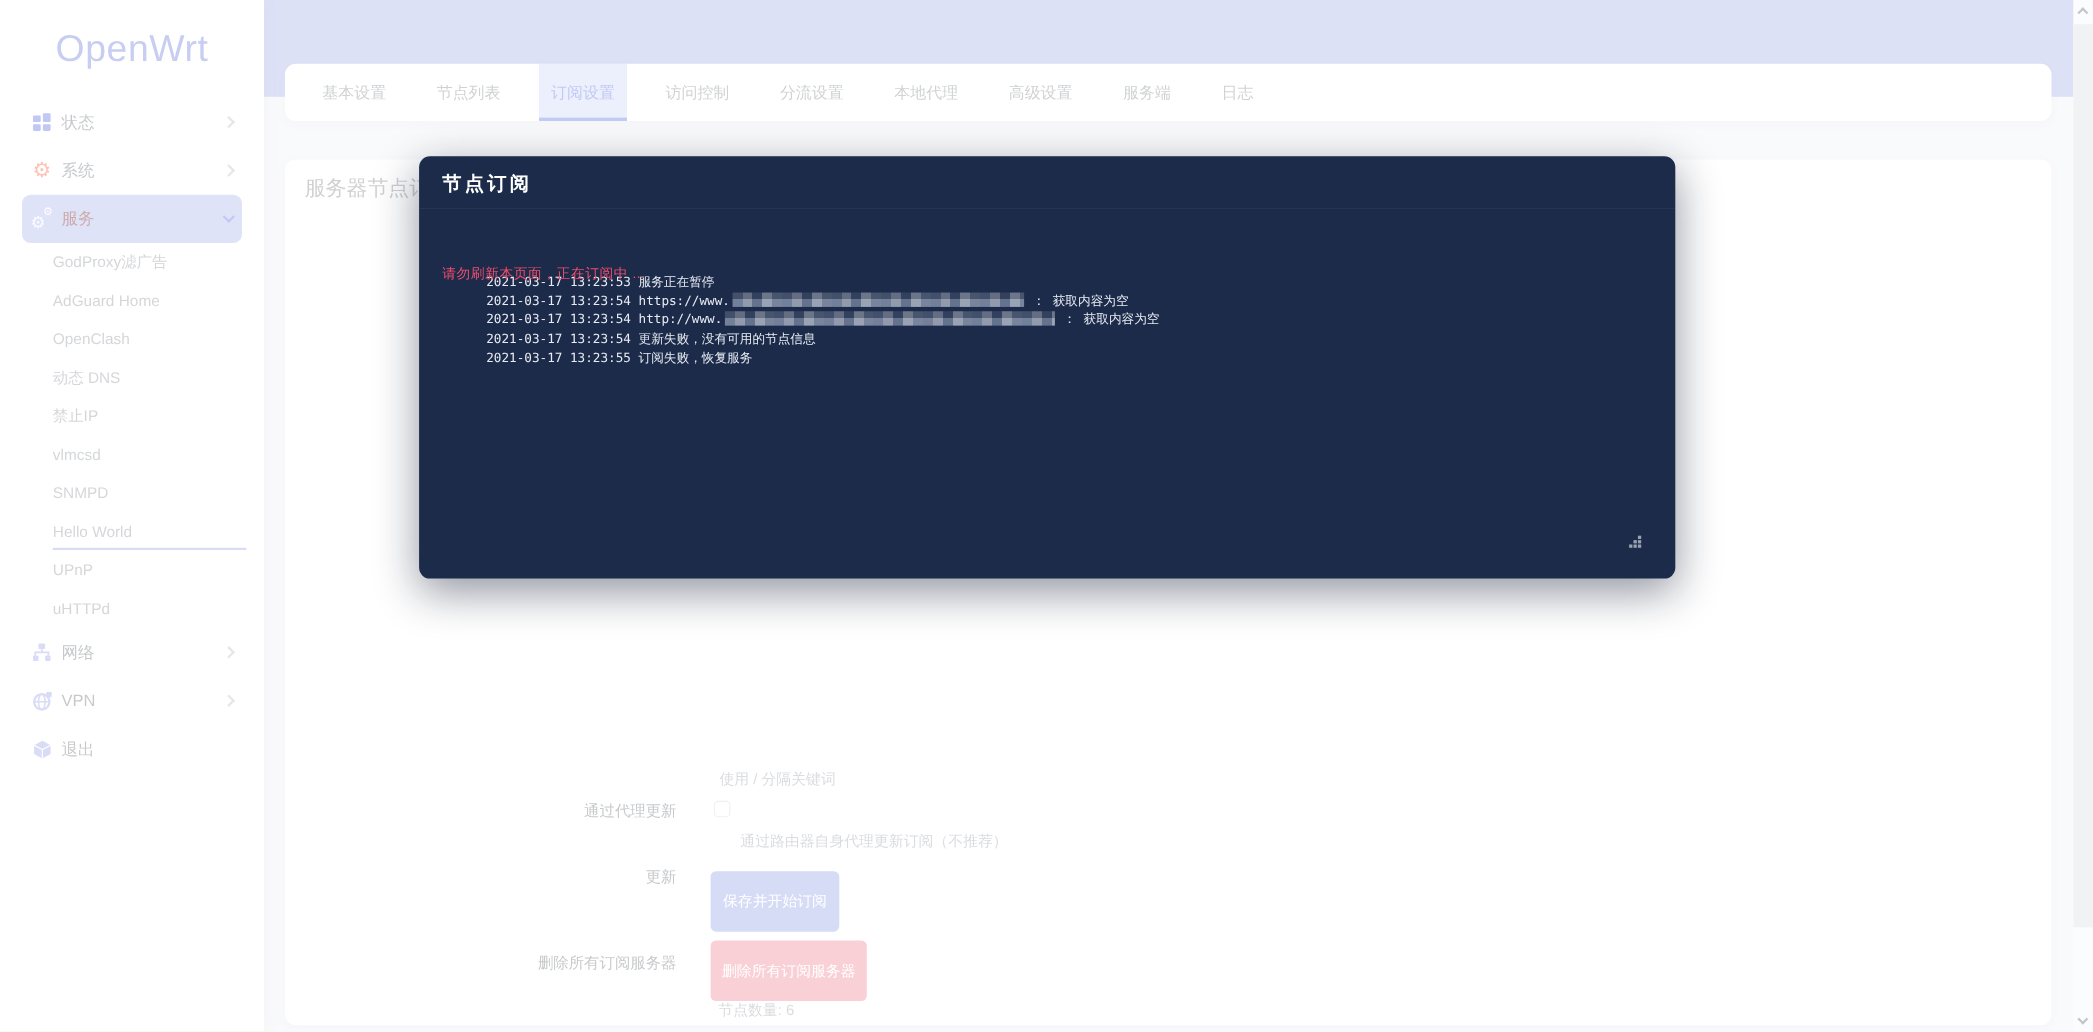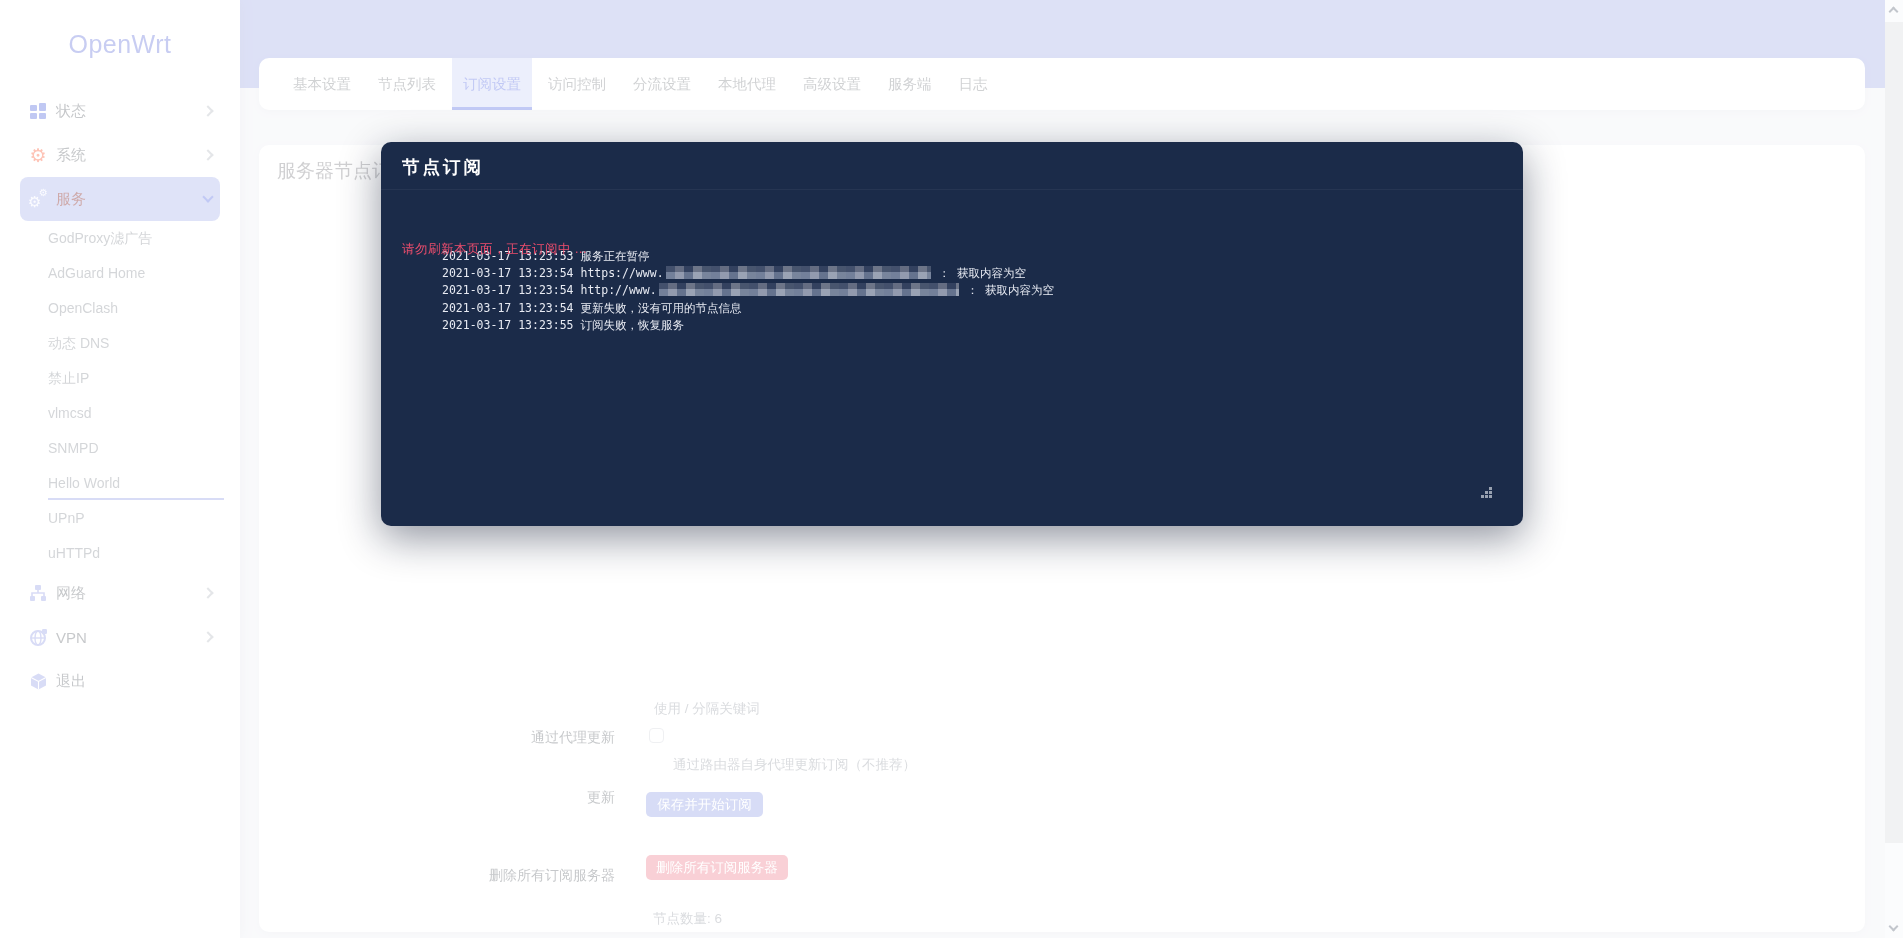--- a/index.html
+++ b/index.html
@@ -7,55 +7,55 @@
     font-family:"Liberation Sans","DejaVu Sans",sans-serif; background:#fff; }
   .page { position:relative; width:1903px; height:938px; background:#f0f1f5; overflow:hidden; }
 
   
   .band { position:absolute; left:240px; top:0; width:1645px; height:88px; background:#a6b0e8; }
 
   
   .sidebar { position:absolute; left:0; top:0; width:240px; height:938px; background:#fff;
     z-index:5; box-shadow:0 0 14px rgba(60,70,120,.10); }
   .logo { height:88px; display:flex; align-items:center; justify-content:center;
-    font-size:25px; color:#6e7cdd; letter-spacing:.5px; }
+    font-size:34px; color:#6e7cdd; letter-spacing:.5px; }
   .menu { padding-top:1px; }
   .menu-item { margin:0 20px; padding:0 8px; height:44px; border-radius:8px;
     display:flex; align-items:center; cursor:pointer; }
   .menu-item .micon { width:20px; height:20px; display:flex; align-items:center; justify-content:center; flex:0 0 20px; }
   .menu-item .mlabel { margin-left:8px; font-size:15px; color:#6b7076; }
   .menu-item .chev { margin-left:auto; width:8px; height:8px; border-right:2px solid #b9bdc4;
     border-bottom:2px solid #b9bdc4; transform:rotate(-45deg); }
   .menu-item.active { background:#abb6ed; }
   .menu-item.active .mlabel { color:#7f1d1d; }
   .menu-item.active .chev { transform:rotate(45deg); border-color:#5e72e4; margin-top:-4px; }
   .submenu { list-style:none; }
   .submenu li { position:relative; height:35px; line-height:35px; padding-left:48px;
     font-size:14px; color:#8f949b; cursor:pointer; }
   .submenu li.active::after { content:""; position:absolute; left:48px; right:16px; bottom:1px;
     height:2px; background:#9aa4e8; }
   .gear-glyph { font-family:"DejaVu Sans",sans-serif; }
 
   
   .tab-card { position:absolute; left:259px; top:58px; width:1606px; height:52px; background:#fff;
     border-radius:10px; z-index:3; box-shadow:0 2px 8px rgba(50,50,93,.06);
-    display:flex; align-items:stretch; padding-left:23px; gap:5px; }
+    display:flex; align-items:stretch; padding-left:23px; gap:24px; }
   .tab { display:flex; align-items:center; padding:0 11px; font-size:14.5px; color:#84888d;
     position:relative; cursor:pointer; white-space:nowrap; }
   .tab.active { color:#5e72e4; background:rgba(94,114,228,.30); }
   .tab.active::after { content:""; position:absolute; left:0; right:0; bottom:0; height:3px; background:#5e72e4; }
 
   .form-card { position:absolute; left:259px; top:145px; width:1606px; height:787px; background:#fff;
     border-radius:10px; z-index:2; box-shadow:0 2px 8px rgba(50,50,93,.05); }
   .page-title { position:absolute; left:18px; top:13px; font-size:19px; color:#85858a; font-weight:400; }
   .f-label { position:absolute; left:0; width:356px; text-align:right; font-size:14px; color:#6b7076; }
   .f-hint { position:absolute; font-size:13.5px; color:#9ea3ab; }
   .checkbox { position:absolute; left:390px; top:583px; width:15px; height:15px; background:#fff;
     border:1px solid #d5d8dd; border-radius:4px; cursor:pointer; }
-  .btn { position:absolute; left:387px; height:25px; border:none; border-radius:5px; color:#fff;
+  .btn { position:absolute; left:387px; height:55px; border:none; border-radius:5px; color:#fff;
     font-size:13.5px; font-family:inherit; cursor:pointer; }
   .btn-save { top:647px; width:117px; background:#95a3e6; }
   .btn-delete { top:710px; width:142px; background:#ef8494; }
 
   
   .overlay { position:absolute; inset:0; background:rgba(255,255,255,.62); z-index:40; }
 
   
   .modal { position:absolute; left:381px; top:142px; width:1142px; height:384px; background:#1b2b49;
     border-radius:10px; z-index:100; box-shadow:0 12px 40px rgba(10,20,45,.45); }

